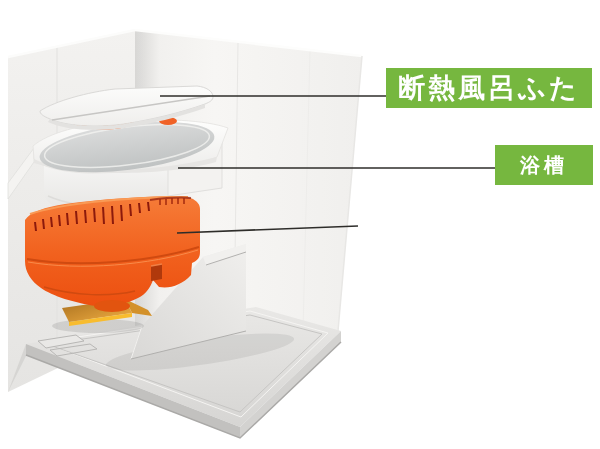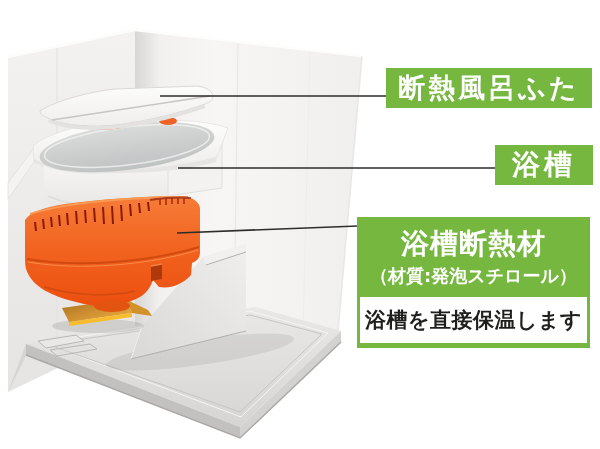--- a/index.html
+++ b/index.html
@@ -8,21 +8,21 @@
     font-family:"DejaVu Sans",sans-serif;
   }
   .illustration{position:absolute;left:0;top:0;width:600px;height:449px;}
   .callout{
     position:absolute;background:#76b73f;color:#ffffff;font-weight:bold;
     display:flex;align-items:center;justify-content:center;white-space:nowrap;
     box-sizing:border-box;
     text-align:center;
   }
   .callout-lid{left:386px;top:68px;width:206px;height:40px;font-size:27px;letter-spacing:3px;}
-  .callout-tub{left:495px;top:145px;width:98px;height:40px;font-size:28px;letter-spacing:4px;}
+  .callout-tub{left:495px;top:145px;width:98px;height:40px;font-size:20px;letter-spacing:4px;}
   .callout-insulation{
     left:357px;top:217px;width:233px;height:131px;
     flex-direction:column;justify-content:flex-start;padding-top:10px;
   }
   .c-title{font-size:28px;line-height:34px;letter-spacing:1px;font-weight:bold;}
   .c-sub{font-size:18px;line-height:30px;letter-spacing:0px;font-weight:bold;}
   .c-note{
     align-self:stretch;flex:1;margin:6px 3px 5px 3px;background:#ffffff;color:#1f1f1d;
     display:flex;align-items:center;justify-content:center;
     font-size:21px;font-weight:bold;letter-spacing:0.5px;white-space:nowrap;
@@ -215,21 +215,14 @@
   </svg>
 
   <div class="callout callout-lid">
     <span>断熱風呂ふた</span>
   </div>
 
   <div class="callout callout-tub">
     <span>浴槽</span>
   </div>
 
-  <div class="callout callout-insulation">
-    <div class="c-title">浴槽断熱材</div>
-    <div class="c-sub">（材質:発泡スチロール）</div>
-    <div class="c-note">
-      <span>浴槽を直接保温します</span>
-    </div>
-  </div>
 
 </div>
 
 </body></html>

